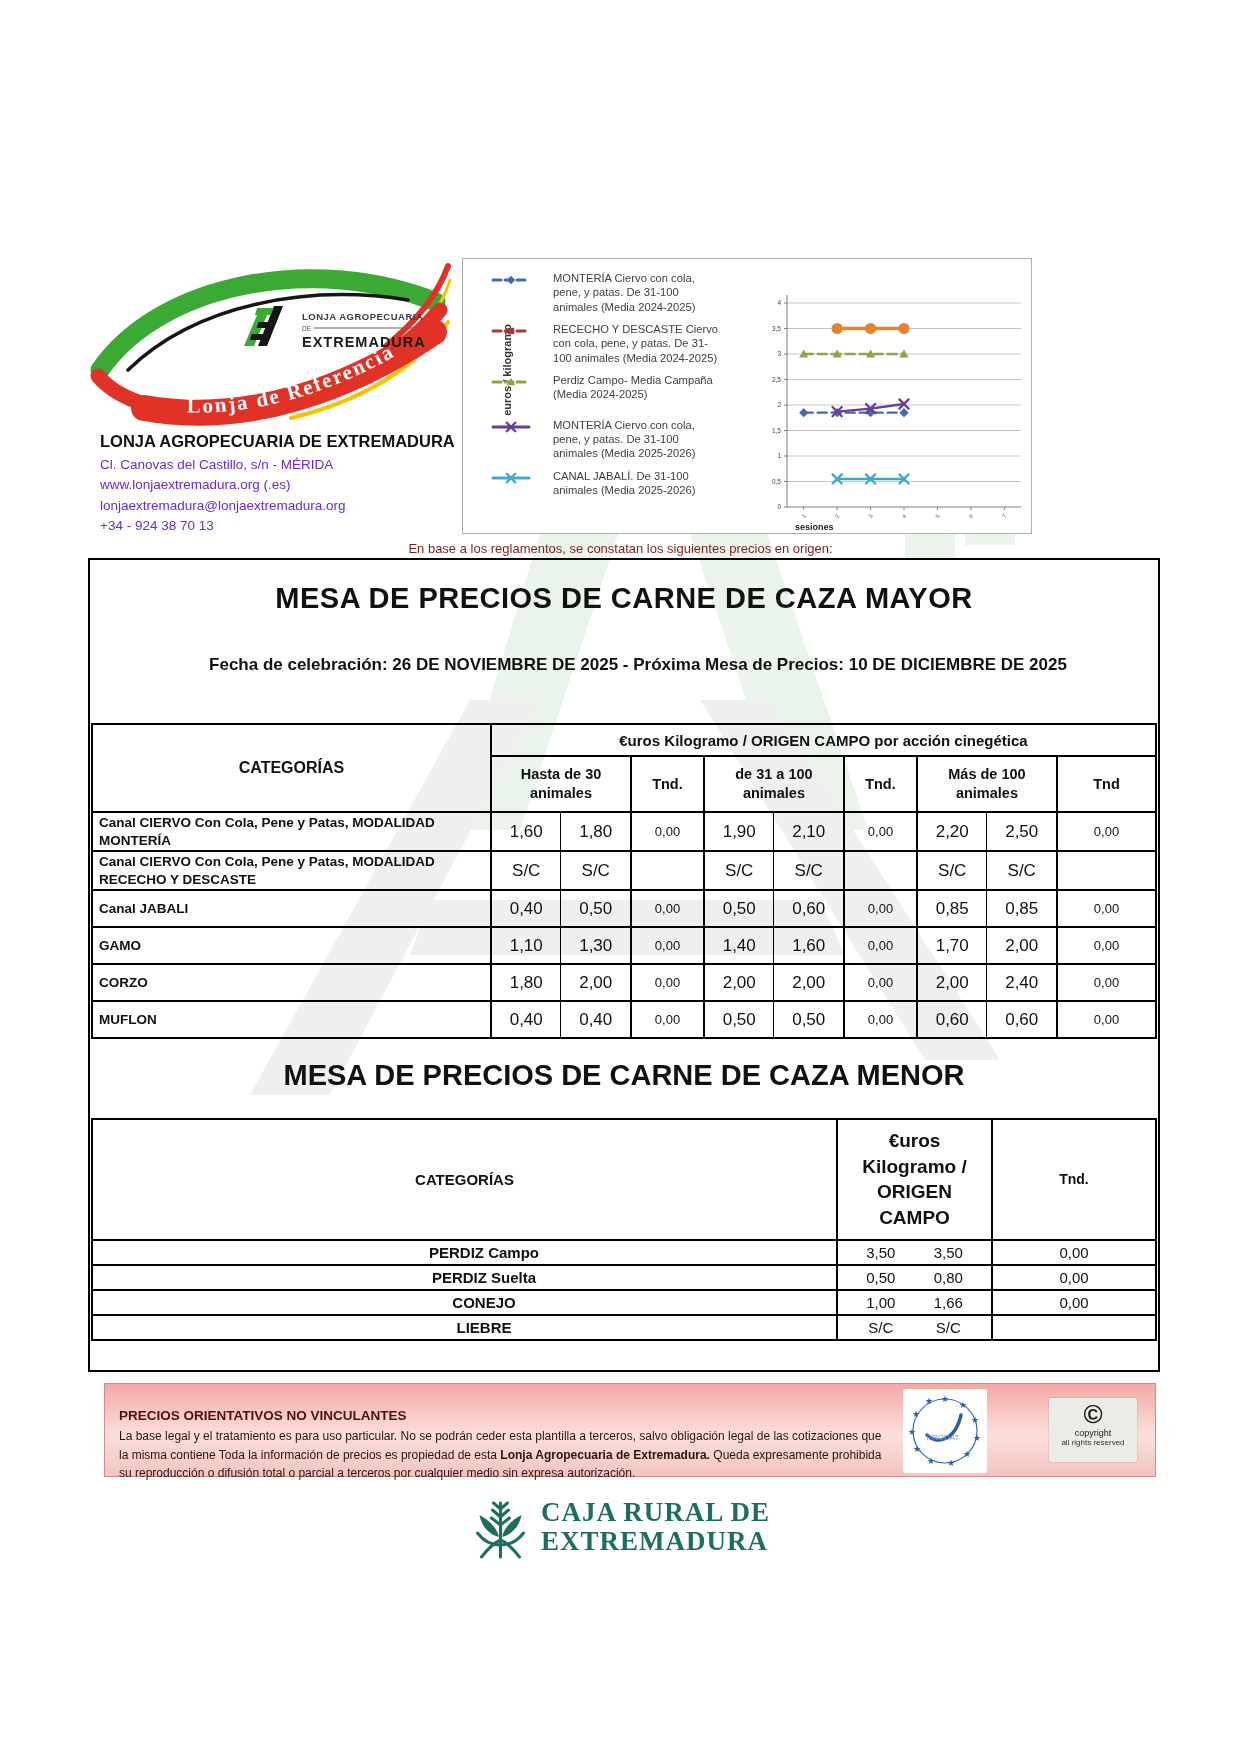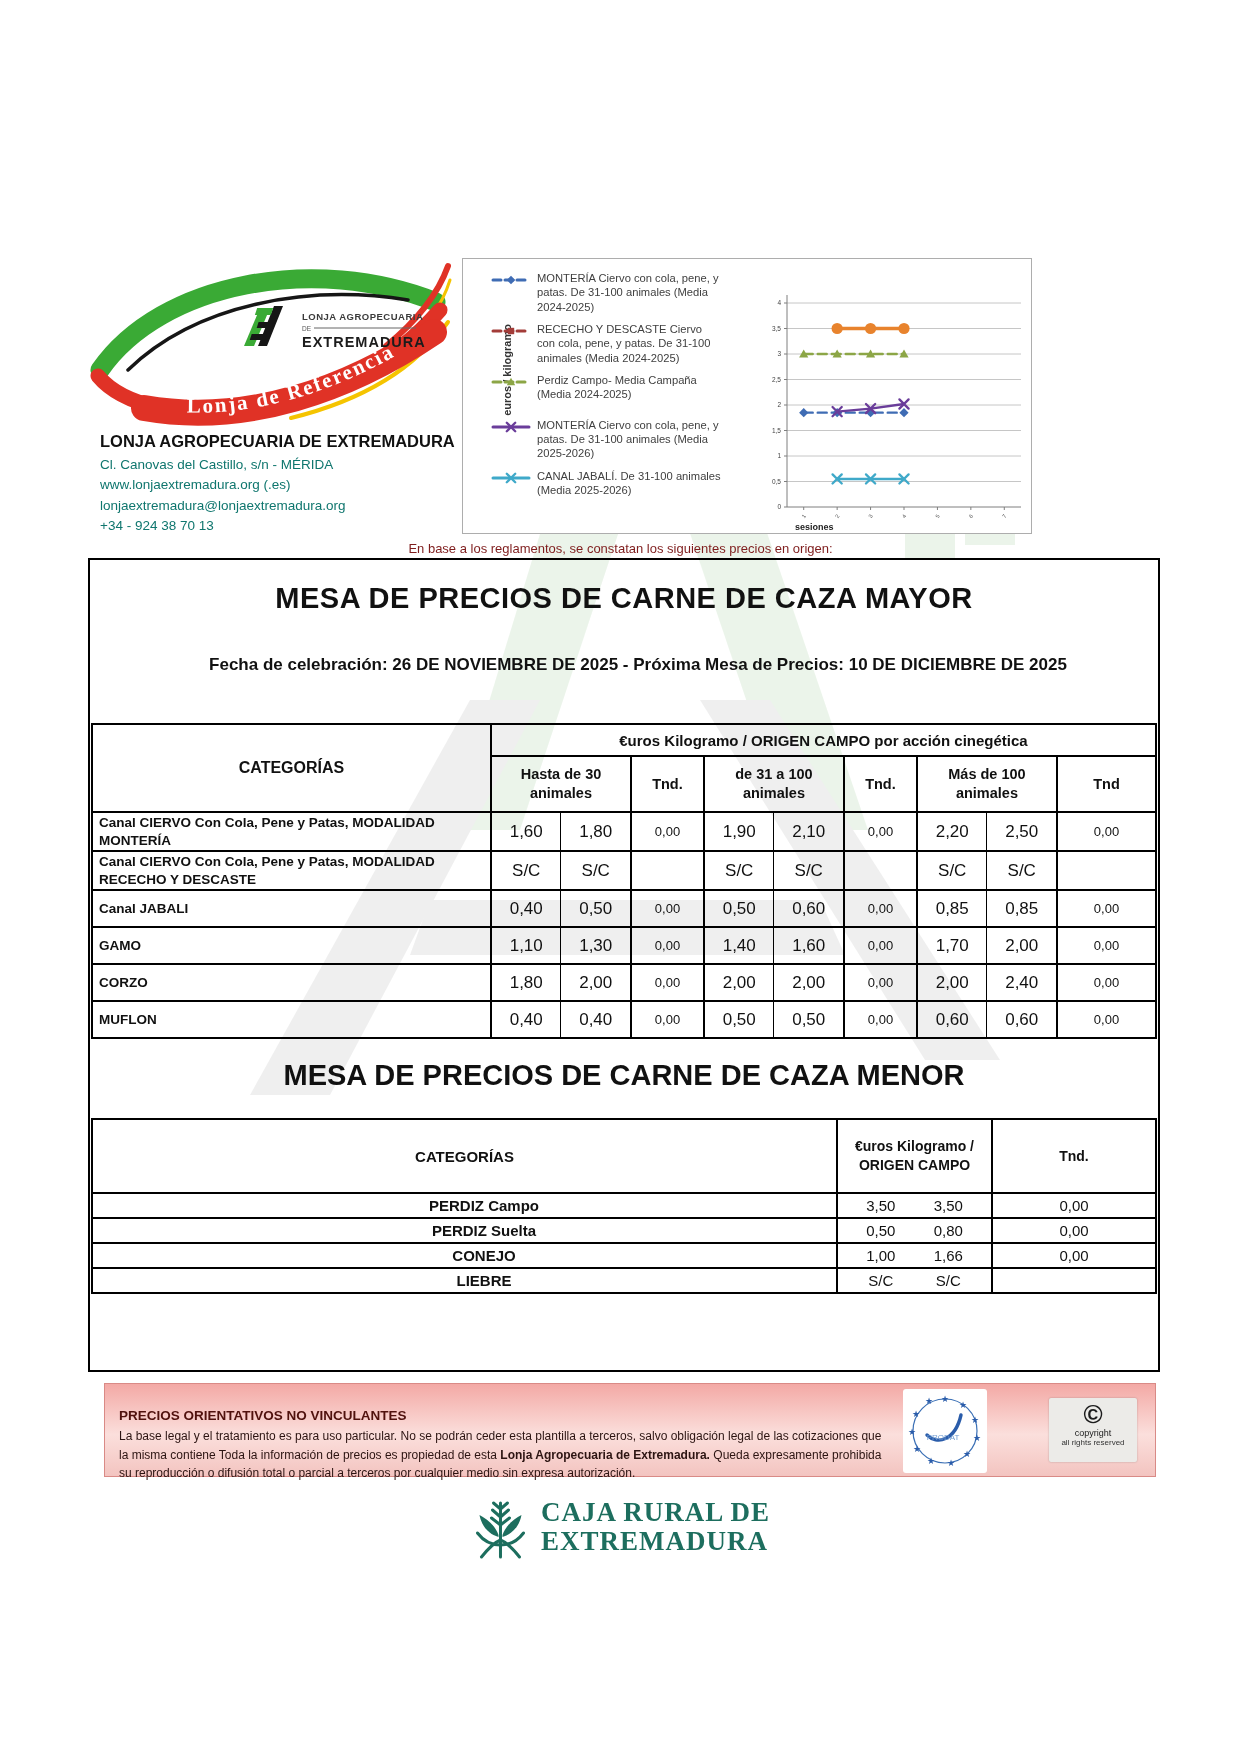--- a/index.html
+++ b/index.html
@@ -6,29 +6,29 @@
   .page { position:relative; width:1241px; height:1755px; background:#fff;
           font-family:"Liberation Sans", sans-serif; color:#111; overflow:hidden; }
 
   
   .watermark { position:absolute; left:0; top:0; z-index:0; }
 
   
   .logo-block { position:absolute; left:86px; top:250px; width:376px; height:182px; z-index:1; }
   .contact { position:absolute; left:100px; top:432px; width:370px; z-index:1; }
   .contact .c-name { font-weight:bold; font-size:16.5px; margin-bottom:4px; }
-  .contact .c-line { font-size:13.5px; color:#0f766e; line-height:1.5; }
+  .contact .c-line { font-size:13.5px; color:#6d28d9; line-height:1.5; }
 
   
   .chart-panel { position:absolute; left:462px; top:258px; width:568px; height:274px;
                  border:1px solid #adadad; background:#fff; z-index:1; }
   .y-axis-label { position:absolute; left:-2px; top:50%; transform:rotate(-90deg) translateX(35%);
                   transform-origin:center; font-size:11px; font-weight:bold; color:#333; white-space:nowrap; }
   .legend { position:absolute; left:28px; top:12px; width:232px; }
-  .legend-item { display:flex; gap:6px; margin-bottom:8px; font-size:11.2px; color:#404040; line-height:1.28; }
+  .legend-item { display:flex; gap:22px; margin-bottom:8px; font-size:11.2px; color:#404040; line-height:1.28; }
   .legend-item svg { flex:0 0 40px; margin-top:2px; }
   .plot-svg { position:absolute; right:2px; top:0; }
 
   
   .note { position:absolute; left:0; top:541px; width:100%; text-align:center; font-size:13px; color:#7f1d1d; z-index:1; }
 
   
   .main-box { position:absolute; left:88px; top:558px; width:1068px; height:810px;
               border:2px solid #000; z-index:1; background:transparent; }
   .big-title { text-align:center; font-size:29px; font-weight:bold; letter-spacing:.5px; margin-top:22px; }
@@ -48,21 +48,21 @@
   .t1 td.price { font-size:17px; }
   .t1 td.tnd { font-size:13px; }
   .t1 .bl-thin { border-left-width:1px; }
   .t1 .br-thin { border-right-width:1px; }
 
   .t2 { width:1064px; margin-top:26px; }
   .t2 th, .t2 td { border:2px solid #000; text-align:center; vertical-align:middle; background:transparent; }
   .t2 thead tr { height:74px; }
   .t2 tbody tr { height:25px; }
   .t2 .cat2-h { font-size:15px; font-weight:bold; }
-  .t2 .price-h { font-size:14px; font-weight:bold; line-height:1.35; padding:16px 6px; }
+  .t2 .price-h { font-size:19px; font-weight:bold; line-height:1.35; padding:8px 6px; }
   .t2 .tnd2-h { font-size:14px; font-weight:bold; }
   .t2 td.cat2 { font-weight:bold; font-size:15px;padding-left:40px; }
   .t2 .pair { display:flex; justify-content:space-around; font-size:15px; padding:0 8px; }
   .t2 td.tnd2 { font-size:15px; }
 
   
   .disclaimer { position:absolute; left:104px; top:1383px; width:1052px; height:94px; z-index:1;
                 border:1px solid #d98a86; background:linear-gradient(#f3a9a5, #fbdfdc 55%, #f3c4c0);
                 padding:24px 14px; box-sizing:border-box; }
   .disc-title { font-size:13.5px; font-weight:bold; color:#50110d; margin-bottom:4px; }

